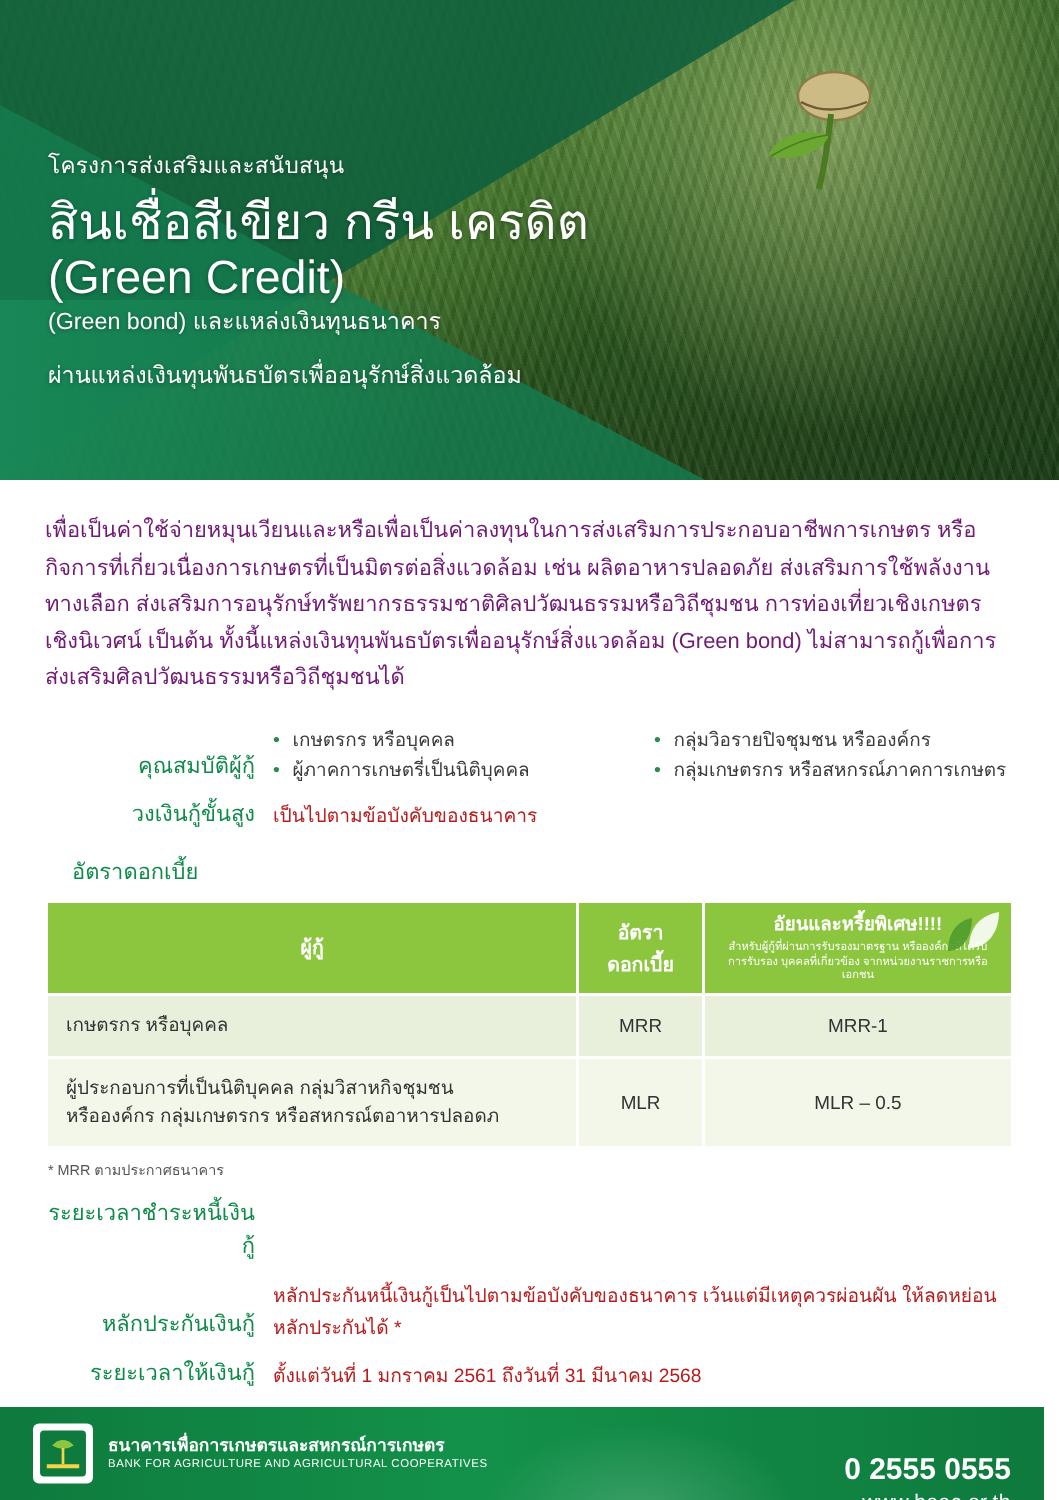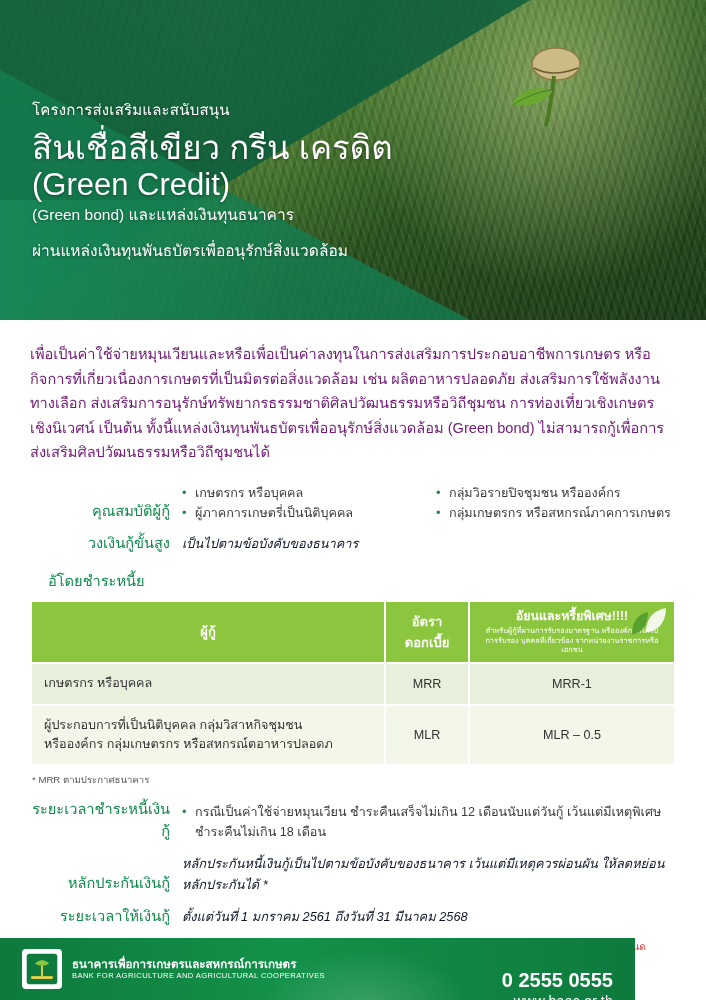--- a/index.html
+++ b/index.html
@@ -88,21 +88,21 @@
   .col { flex: 1; }
   ul.bullets { list-style: none; }
   ul.bullets li {
     position: relative; padding-left: 13px;
     font-size: 12.6px; color: #3a3a3a; line-height: 1.62;
   }
   ul.bullets li::before {
     content: "•"; position: absolute; left: 0; top: -1px;
     color: #2c8a4a; font-size: 13px;
   }
-  .plain-val { font-size: 12.8px; color: #0f172a; line-height: 1.6; padding-top: 2px; font-style: italic; }
+  .plain-val { font-size: 12.8px; color: #b91c1c; line-height: 1.6; padding-top: 2px; }
 
   
   .rate-heading {
     color: #0f8a4a; font-size: 14.6px; margin: 14px 0 8px 18px;
   }
   table.rates {
     width: 100%; border-collapse: collapse; table-layout: fixed;
   }
   table.rates th, table.rates td {
     border: 2px solid #ffffff;
@@ -129,21 +129,21 @@
   .tbl-note { font-size: 9.6px; color: #555555; margin: 6px 0 0 2px; }
 
   .foot-note {
     text-align: right; color: #d23b3b; font-size: 10.4px;
     margin: 10px 30px 0 0;
   }
 
   
   .footer {
     position: absolute; left: 0; bottom: 0;
-    width: 635px; height: 62px;
+    width: 696px; height: 62px;
     background: linear-gradient(90deg, #0e7a3d 0%, #13914a 45%, #0e7a3d 100%);
     display: flex; align-items: center; justify-content: space-between;
     padding: 0 22px; color: #ffffff; overflow: hidden;
   }
   .footer::after {
     content: ""; position: absolute; right: 150px; bottom: -10px;
     width: 240px; height: 70px;
     background: radial-gradient(ellipse at 50% 100%, rgba(255,255,255,0.18) 0%, rgba(255,255,255,0) 62%);
   }
   .f-left { display: flex; align-items: center; gap: 10px; z-index: 2; }
@@ -214,21 +214,21 @@
 
       <div class="row">
         <div class="row-label">วงเงินกู้ขั้นสูง</div>
         <div class="row-body">
           <div class="plain-val">เป็นไปตามข้อบังคับของธนาคาร</div>
         </div>
       </div>
 
     </div>
 
-    <div class="rate-heading">อัโดยชำระหนี้ย</div>
+    <div class="rate-heading">อัตราดอกเบี้ย</div>
 
     <table class="rates">
       <colgroup>
           <col style="width:55%">
           <col style="width:13%">
           <col style="width:32%">
         </colgroup>
       <thead>
         <tr>
           <th>ผู้กู้</th>
@@ -262,21 +262,20 @@
       </tbody>
     </table>
     <div class="tbl-note">* MRR ตามประกาศธนาคาร</div>
 
     <div class="rows" style="margin-top:12px">
 
       <div class="row">
         <div class="row-label">ระยะเวลาชำระหนี้เงินกู้</div>
         <div class="row-body">
           <ul class="bullets">
-            <li>กรณีเป็นค่าใช้จ่ายหมุนเวียน ชำระคืนเสร็จไม่เกิน 12 เดือนนับแต่วันกู้ เว้นแต่มีเหตุพิเศษ ชำระคืนไม่เกิน 18 เดือน</li>
           </ul>
         </div>
       </div>
 
       <div class="row" style="margin-top:10px">
         <div class="row-label">หลักประกันเงินกู้</div>
         <div class="row-body">
           <div class="plain-val">หลักประกันหนี้เงินกู้เป็นไปตามข้อบังคับของธนาคาร เว้นแต่มีเหตุควรผ่อนผัน ให้ลดหย่อนหลักประกันได้ *</div>
         </div>
       </div>

